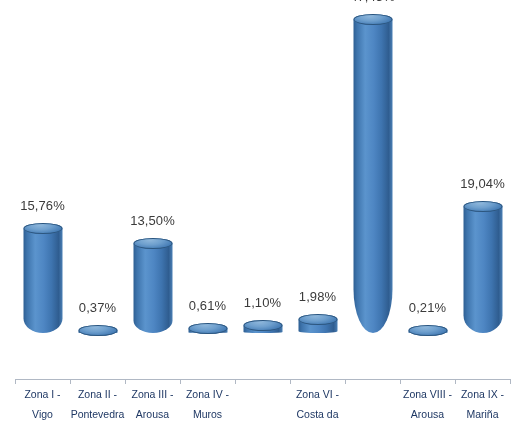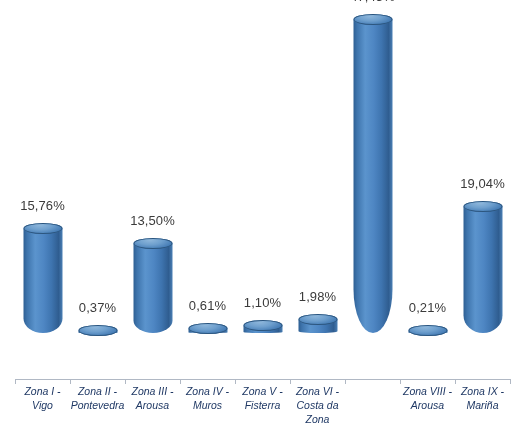--- a/index.html
+++ b/index.html
@@ -135,24 +135,23 @@
     top: 381px;
     width: 524px;
     height: 46px;
   }
   .cat-label {
     position: absolute;
     top: 3px;
     width: 51px;
     text-align: center;
     font-size: 10.5px;
-    line-height: 14px;
+    line-height: 20px;
     color: #1f3864;
     white-space: normal;
-    font-style: italic;
   }
 </style>
 </head>
 <body>
 
 <div id="chart-root">
 
   <div id="plot-area">
 
     <div id="columns">
@@ -264,24 +263,20 @@
         <div>Pontevedra</div>
       </div>
       <div class="cat-label" style="left: 125px; width: 55px;">
         <div>Zona III -</div>
         <div>Arousa</div>
       </div>
       <div class="cat-label" style="left: 180px; width: 55px;">
         <div>Zona IV -</div>
         <div>Muros</div>
       </div>
-      <div class="cat-label" style="left: 235px; width: 55px;">
-        <div>Zona V -</div>
-        <div>Fisterra</div>
-      </div>
       <div class="cat-label" style="left: 290px; width: 55px;">
         <div>Zona VI -</div>
         <div>Costa da</div>
         <div>Zona</div>
       </div>
       <div class="cat-label" style="left: 400px; width: 55px;">
         <div>Zona VIII -</div>
         <div>Arousa</div>
       </div>
       <div class="cat-label" style="left: 455px; width: 55px;">

